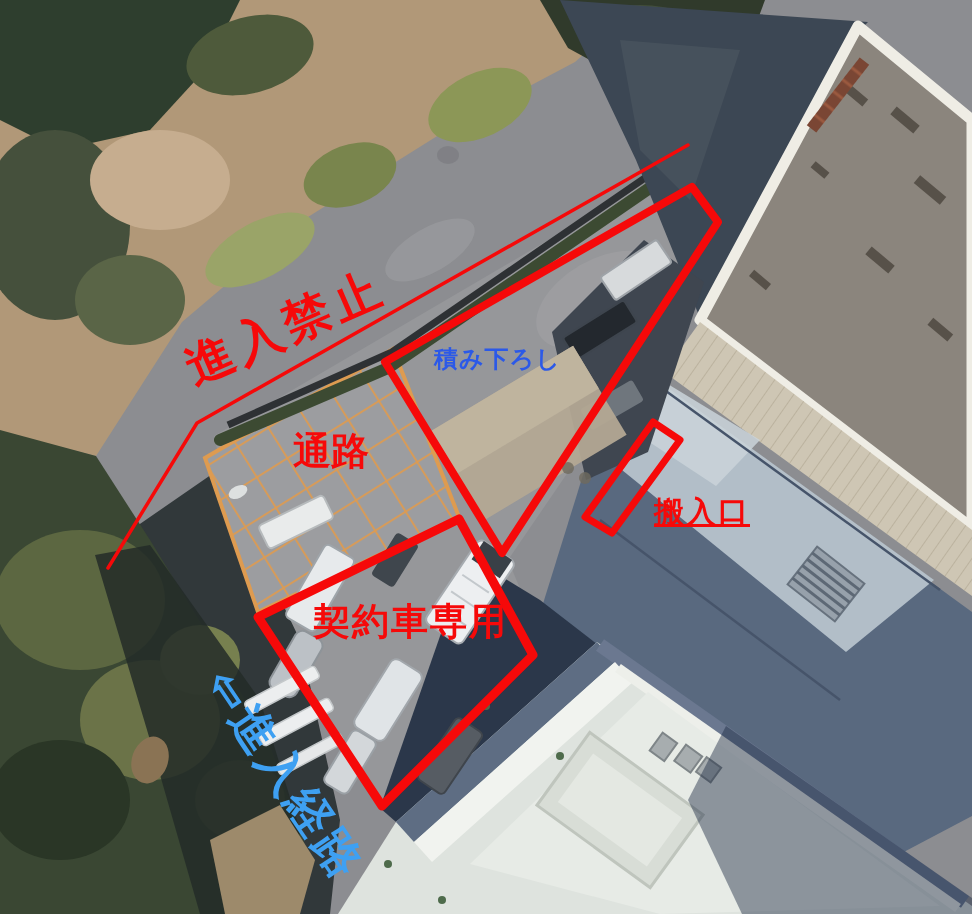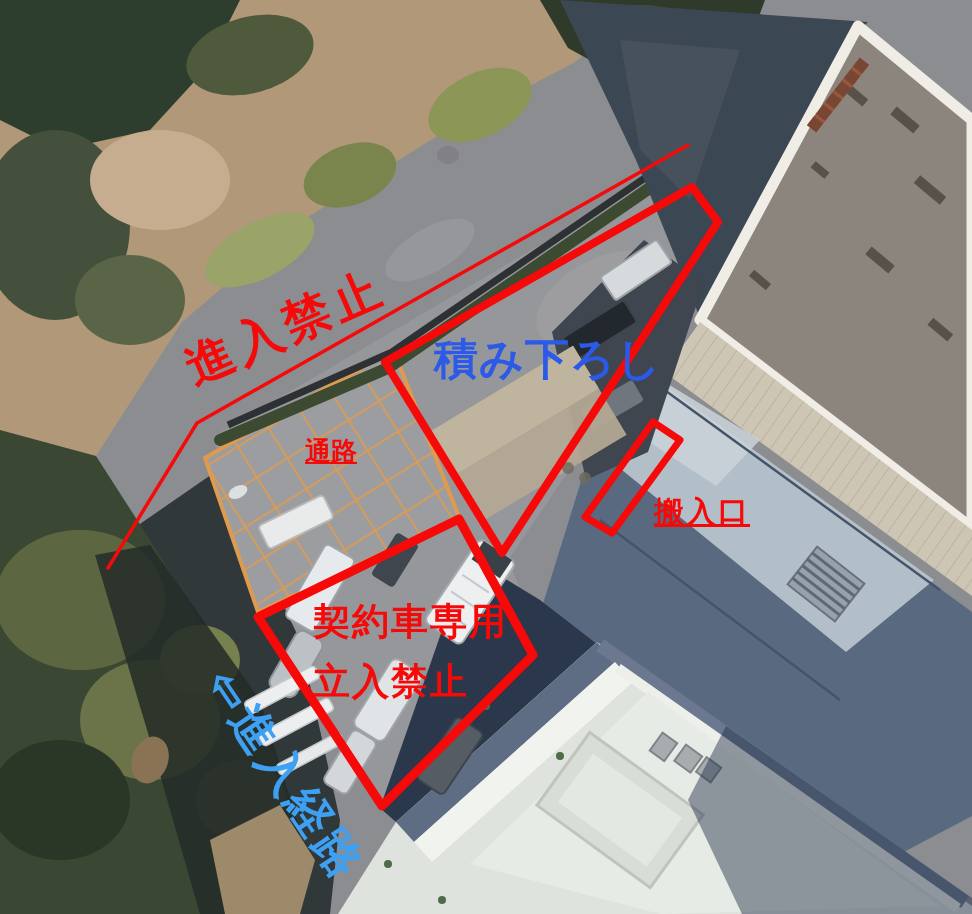--- a/index.html
+++ b/index.html
@@ -12,23 +12,23 @@
   .w7{stroke-width:7px;}
   .w8{stroke-width:8px;}
   .w9{stroke-width:9px;}
   .lbl{position:absolute;font-weight:600;white-space:nowrap;line-height:1.15;
        font-family:"Liberation Sans",sans-serif;}
   .red-text{color:var(--red,#f60909);}
   .blue-dark-text{color:var(--blue-dark,#2b59e8);}
   .blue-light-text{color:var(--blue-light,#3ea0f2);}
   #label-no-entry{left:285px;top:327px;font-size:48px;letter-spacing:5px;
       transform:translate(-50%,-50%) rotate(-23.5deg);}
-  #label-loading{left:434px;top:330px;font-size:44px;line-height:58px;letter-spacing:1px;}
-  #label-passage{left:331px;top:424px;font-size:26px;line-height:54px;text-align:center;
-      transform:translateX(-50%);text-decoration:underline;}
+  #label-loading{left:434px;top:330px;font-size:24px;line-height:58px;letter-spacing:1px;}
+  #label-passage{left:331px;top:424px;font-size:38px;line-height:54px;text-align:center;
+      transform:translateX(-50%);}
   #label-entrance{left:654px;top:495px;font-size:30px;letter-spacing:2px;text-decoration:underline;}
   #label-contract{left:313px;top:592px;font-size:37px;line-height:60px;letter-spacing:2px;}
   #label-route{left:285px;top:775px;font-size:46px;letter-spacing:4px;
       transform:translate(-50%,-50%) rotate(56deg);}
 </style>
 </head>
 <body>
 
 <div class="stage">
 
@@ -250,18 +250,17 @@
   </div>
 
   <div class="lbl red-text" id="label-passage">
     <div>通路</div>
   </div>
 
   <div class="lbl red-text" id="label-entrance">搬入口</div>
 
   <div class="lbl red-text" id="label-contract">
     <div>契約車専用</div>
-    <div>立入禁止</div>
   </div>
 
   <div class="lbl blue-light-text" id="label-route">⇦進入経路</div>
 
 </div>
 
 </body></html>

